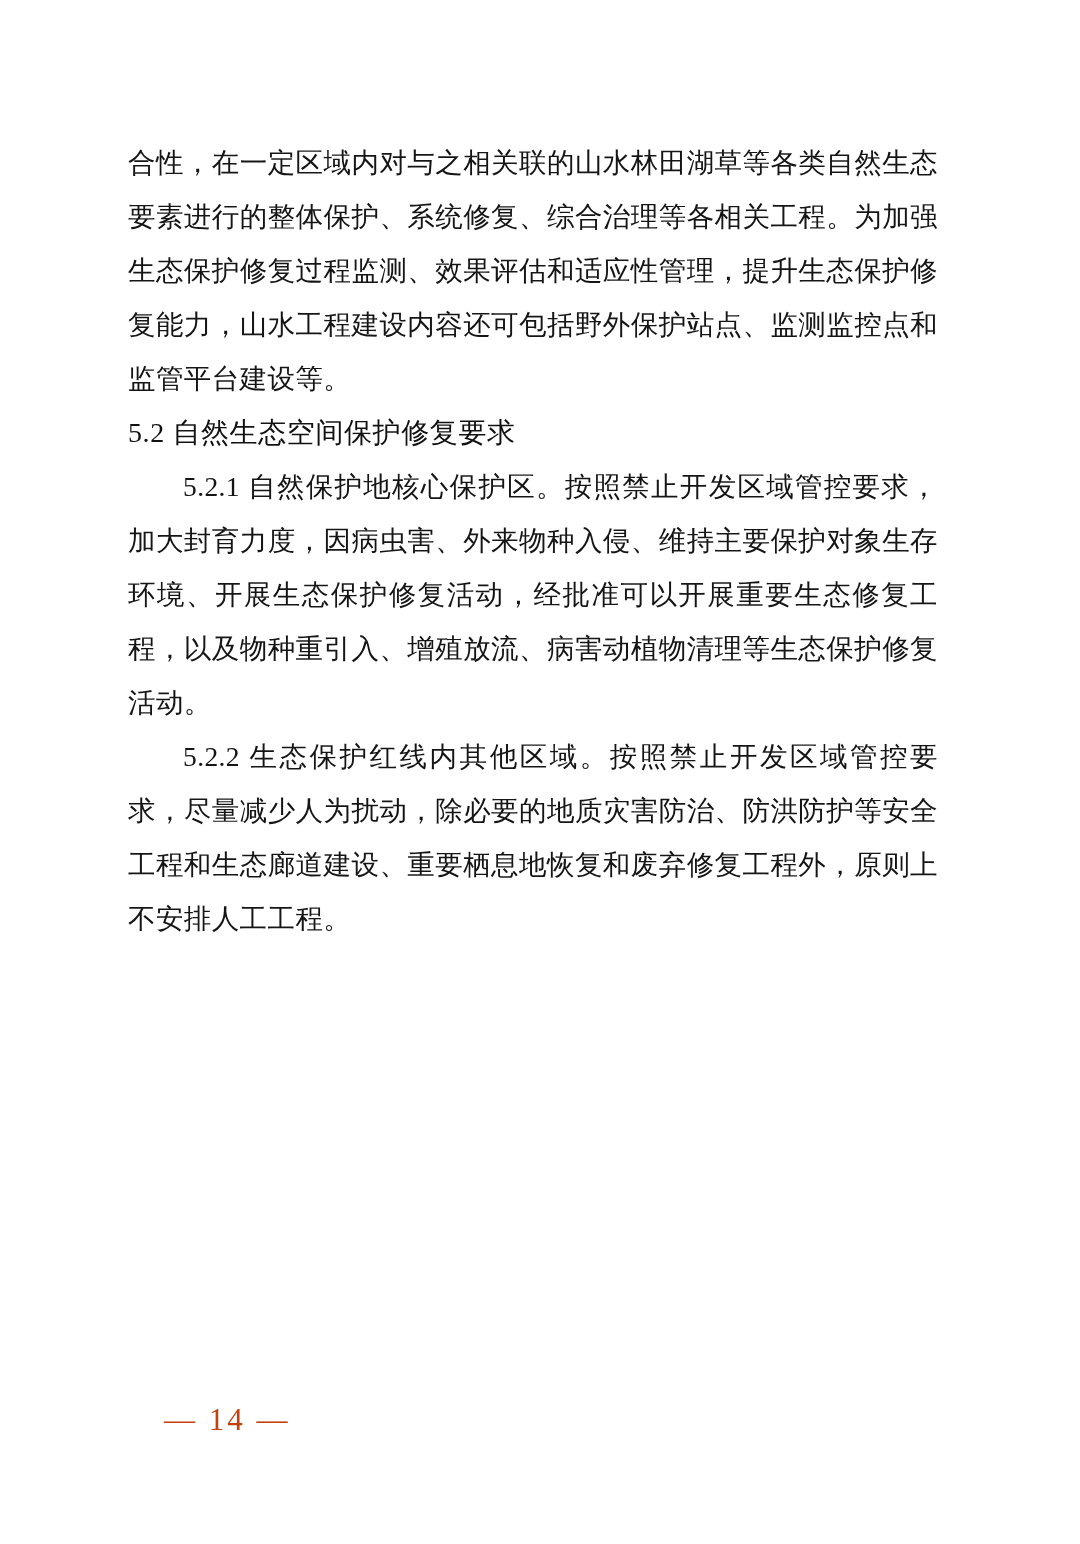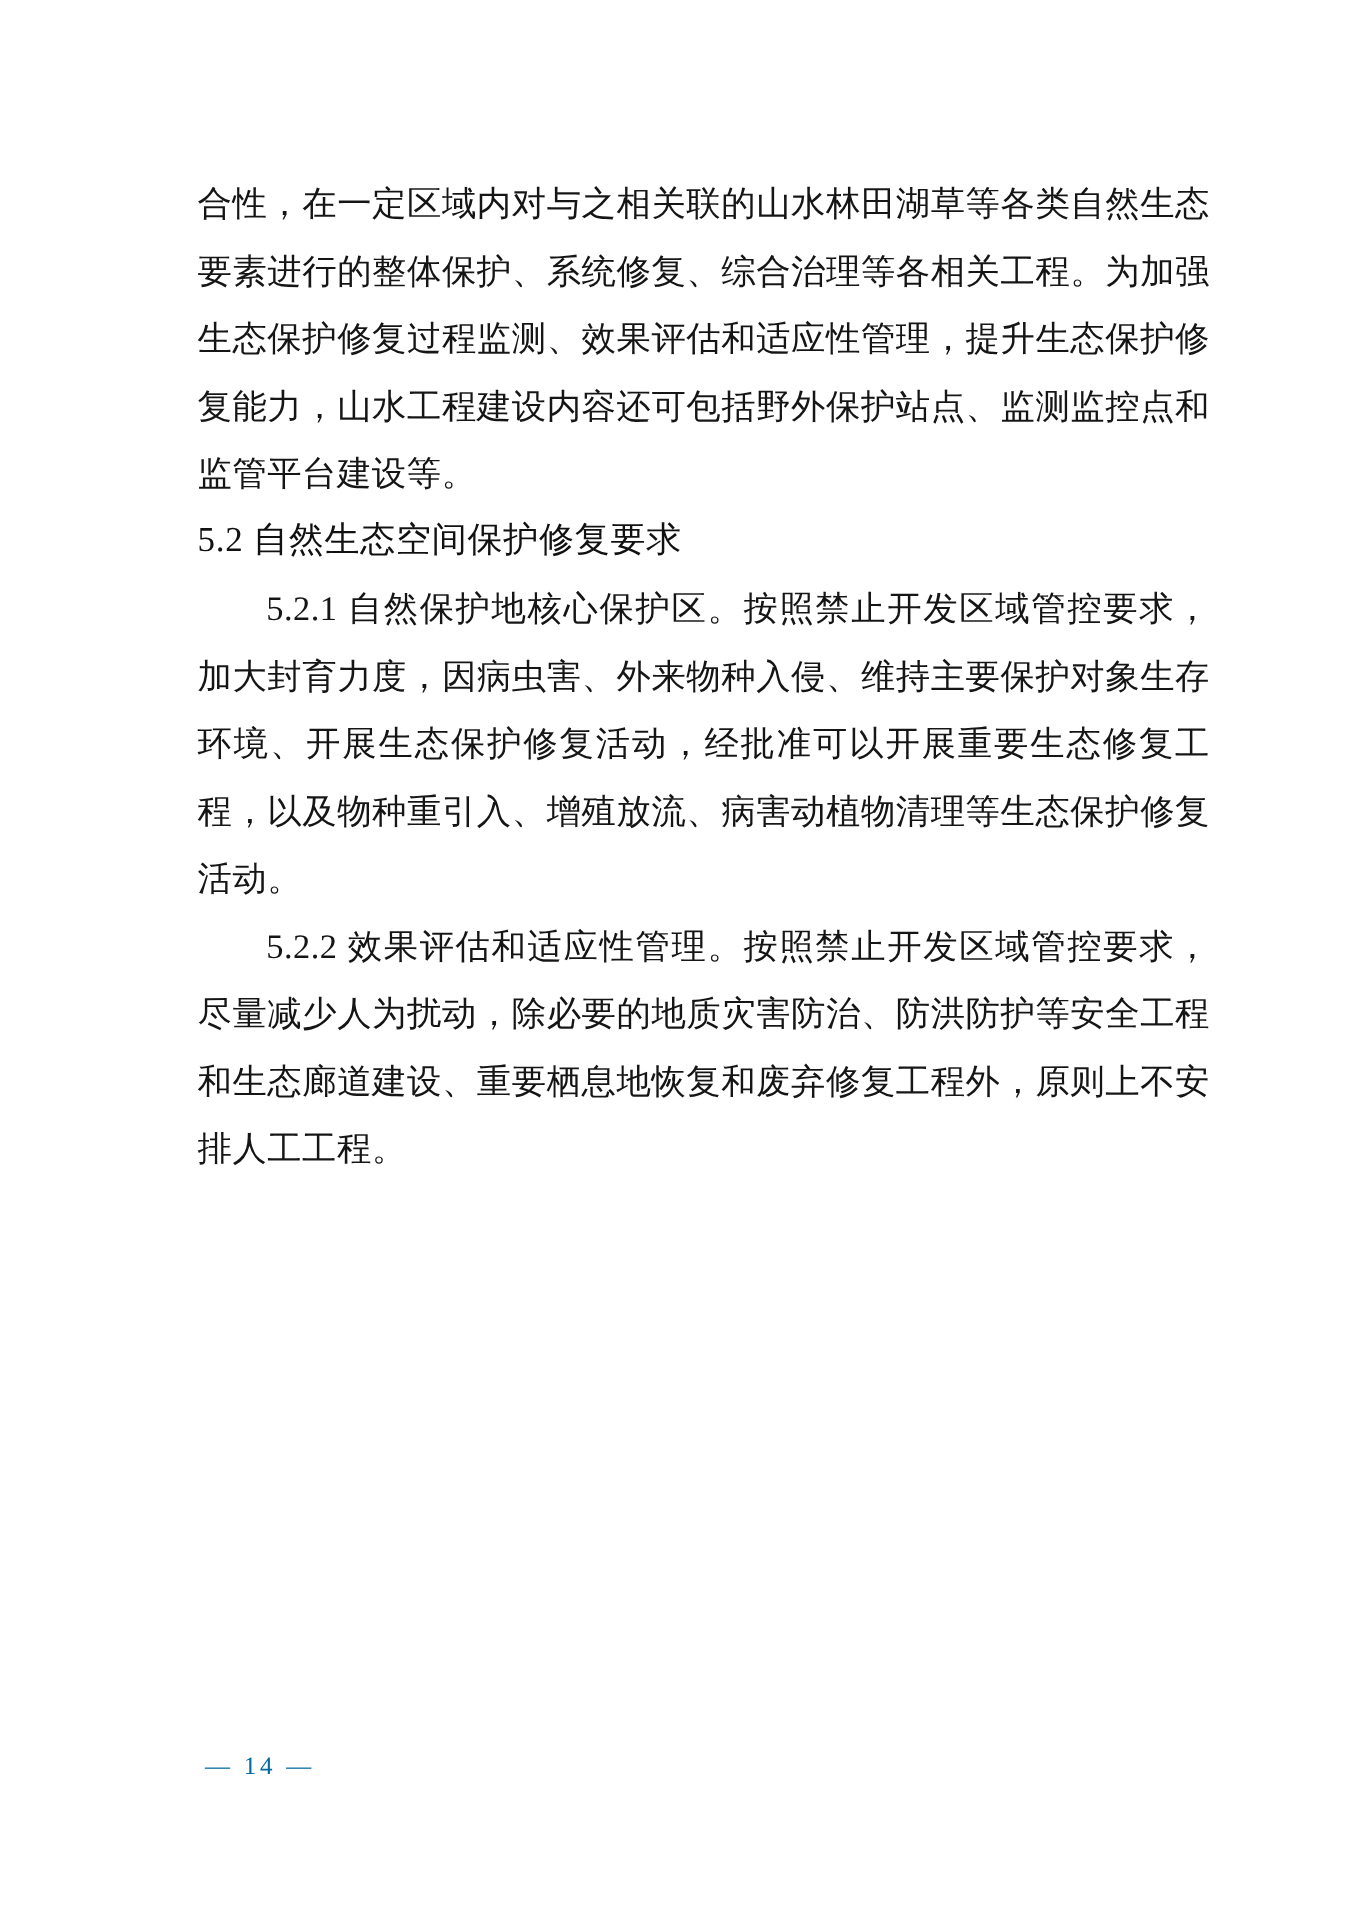--- a/index.html
+++ b/index.html
@@ -11,21 +11,21 @@
     position: relative;
     width: 1080px;
     height: 1544px;
     margin: 0 auto;
     background: #ffffff;
     color: #151515;
     overflow: hidden;
   }
   .content {
     position: absolute;
-    left: 158px;
+    left: 128px;
     top: 136px;
     width: 810px;
   }
   .para {
     font-size: 27.5px;
     letter-spacing: 0.4px;
     line-height: 54px;
     text-align: justify;
     text-justify: inter-ideograph;
     color: #151515;
@@ -40,35 +40,35 @@
     font-size: 28px;
     font-weight: normal;
     line-height: 54px;
     letter-spacing: 0.6px;
     color: #111111;
   }
   .footer {
     position: absolute;
     left: 164px;
     top: 1402px;
-    font-size: 20px;
+    font-size: 31px;
     letter-spacing: 3px;
-    color: #0369a1;
+    color: #c2410c;
   }
 </style>
 </head>
 <body>
 
 <div class="page">
   <div class="content">
     <p class="para">合性，在一定区域内对与之相关联的山水林田湖草等各类自然生态要素进行的整体保护、系统修复、综合治理等各相关工程。为加强生态保护修复过程监测、效果评估和适应性管理，提升生态保护修复能力，山水工程建设内容还可包括野外保护站点、监测监控点和监管平台建设等。</p>
 
     <p class="para heading">5.2 自然生态空间保护修复要求</p>
 
     <p class="para indent">5.2.1 自然保护地核心保护区。按照禁止开发区域管控要求，加大封育力度，因病虫害、外来物种入侵、维持主要保护对象生存环境、开展生态保护修复活动，经批准可以开展重要生态修复工程，以及物种重引入、增殖放流、病害动植物清理等生态保护修复活动。</p>
 
-    <p class="para indent">5.2.2 效果评估和适应性管理。按照禁止开发区域管控要求，尽量减少人为扰动，除必要的地质灾害防治、防洪防护等安全工程和生态廊道建设、重要栖息地恢复和废弃修复工程外，原则上不安排人工工程。</p>
+    <p class="para indent">5.2.2 生态保护红线内其他区域。按照禁止开发区域管控要求，尽量减少人为扰动，除必要的地质灾害防治、防洪防护等安全工程和生态廊道建设、重要栖息地恢复和废弃修复工程外，原则上不安排人工工程。</p>
 
 
   </div>
 
   <div class="footer">— 14 —</div>
 </div>
 
 </body></html>

